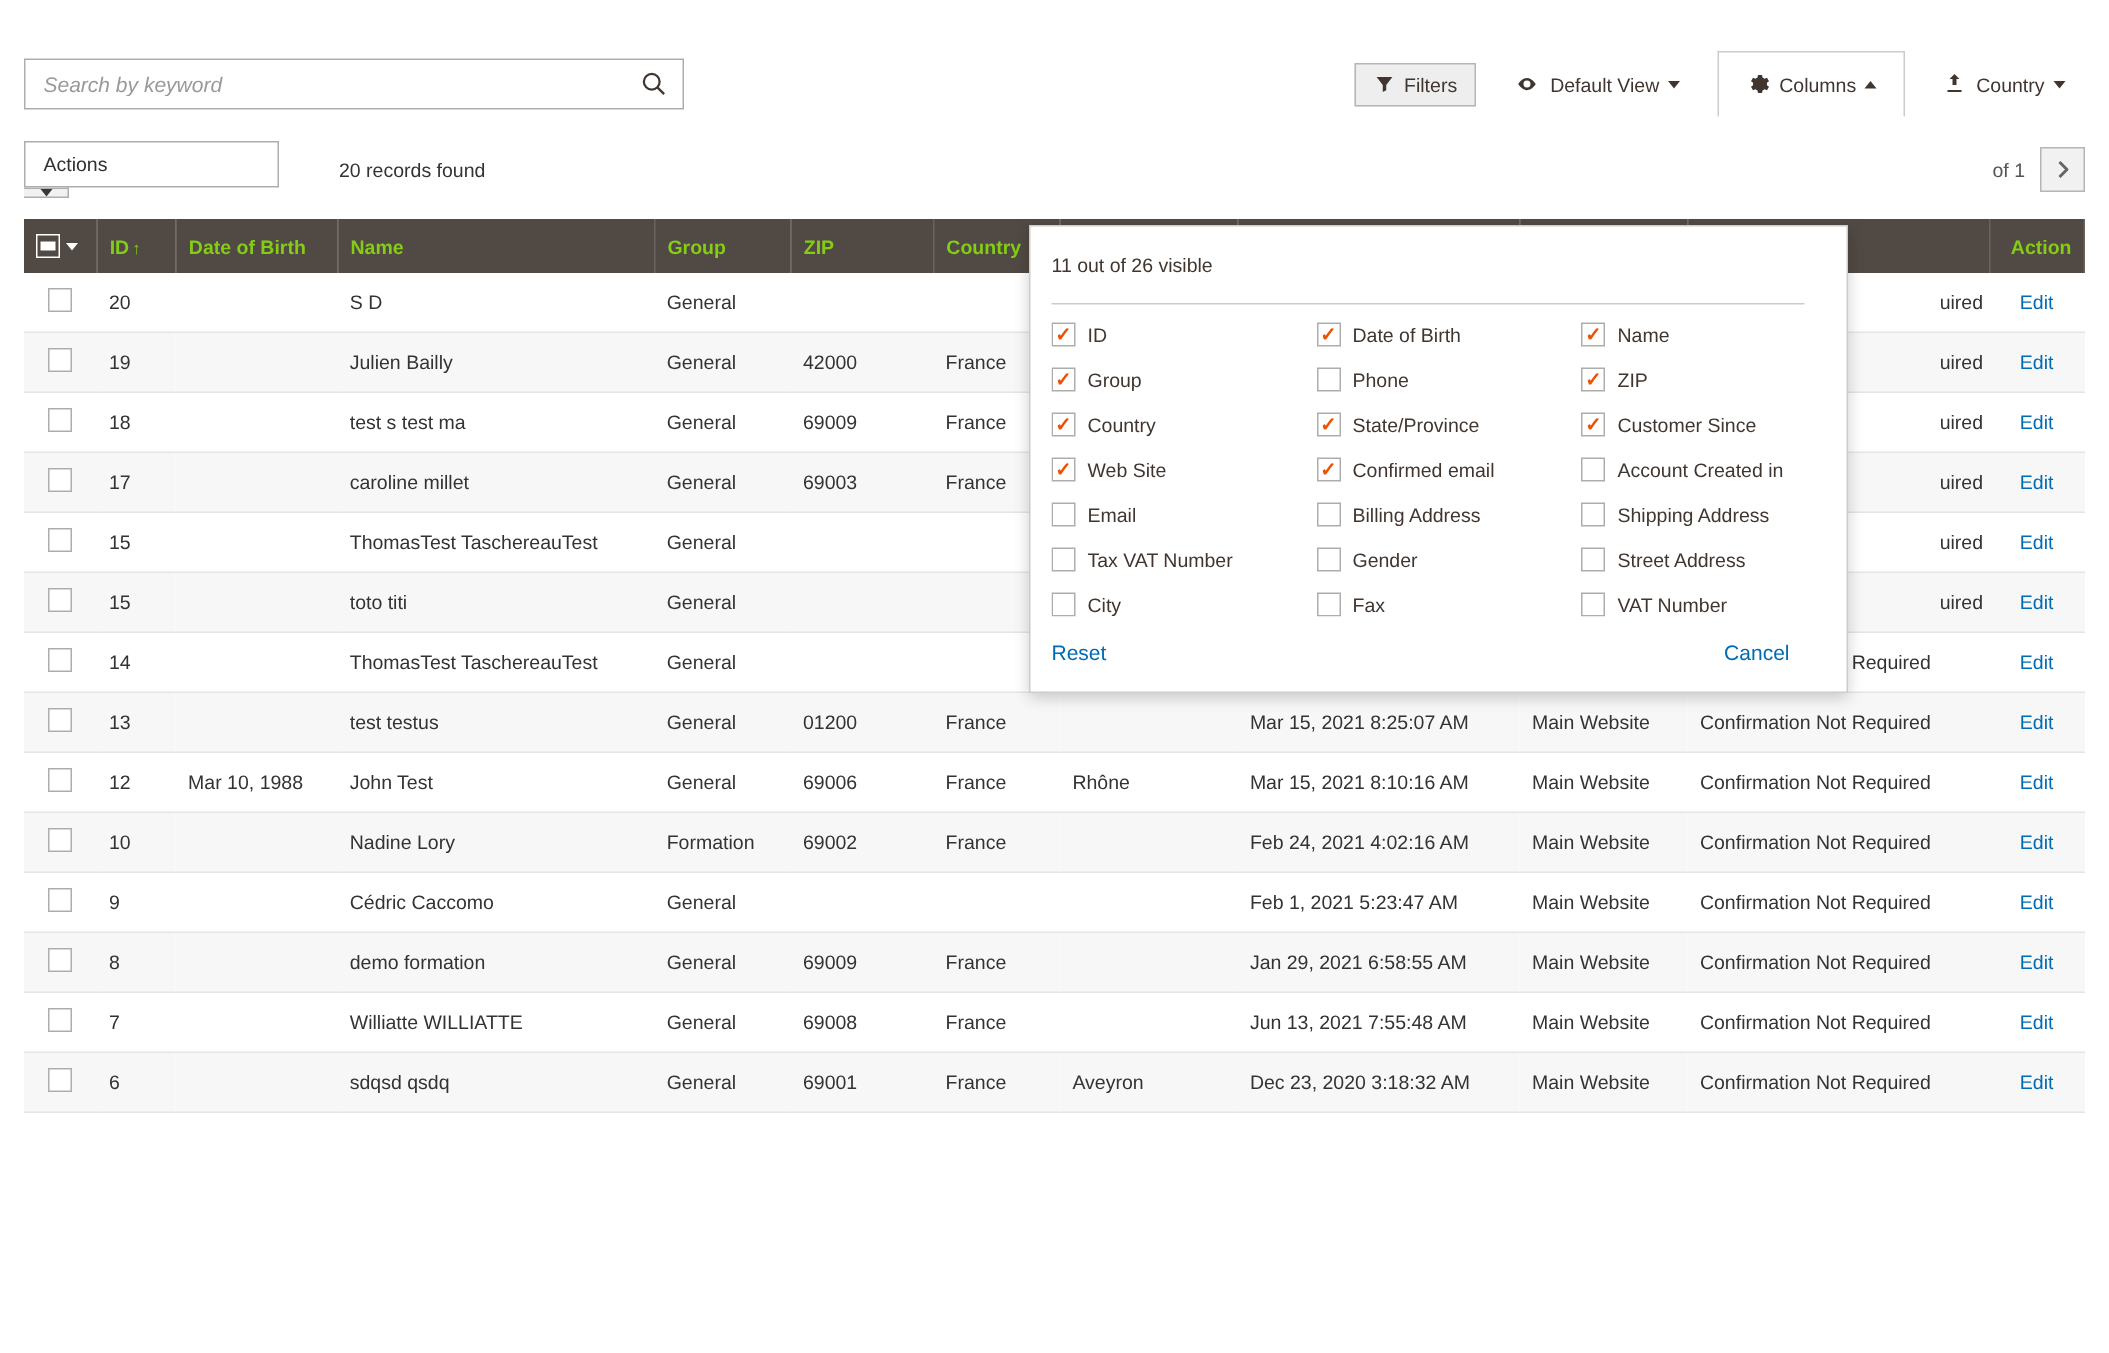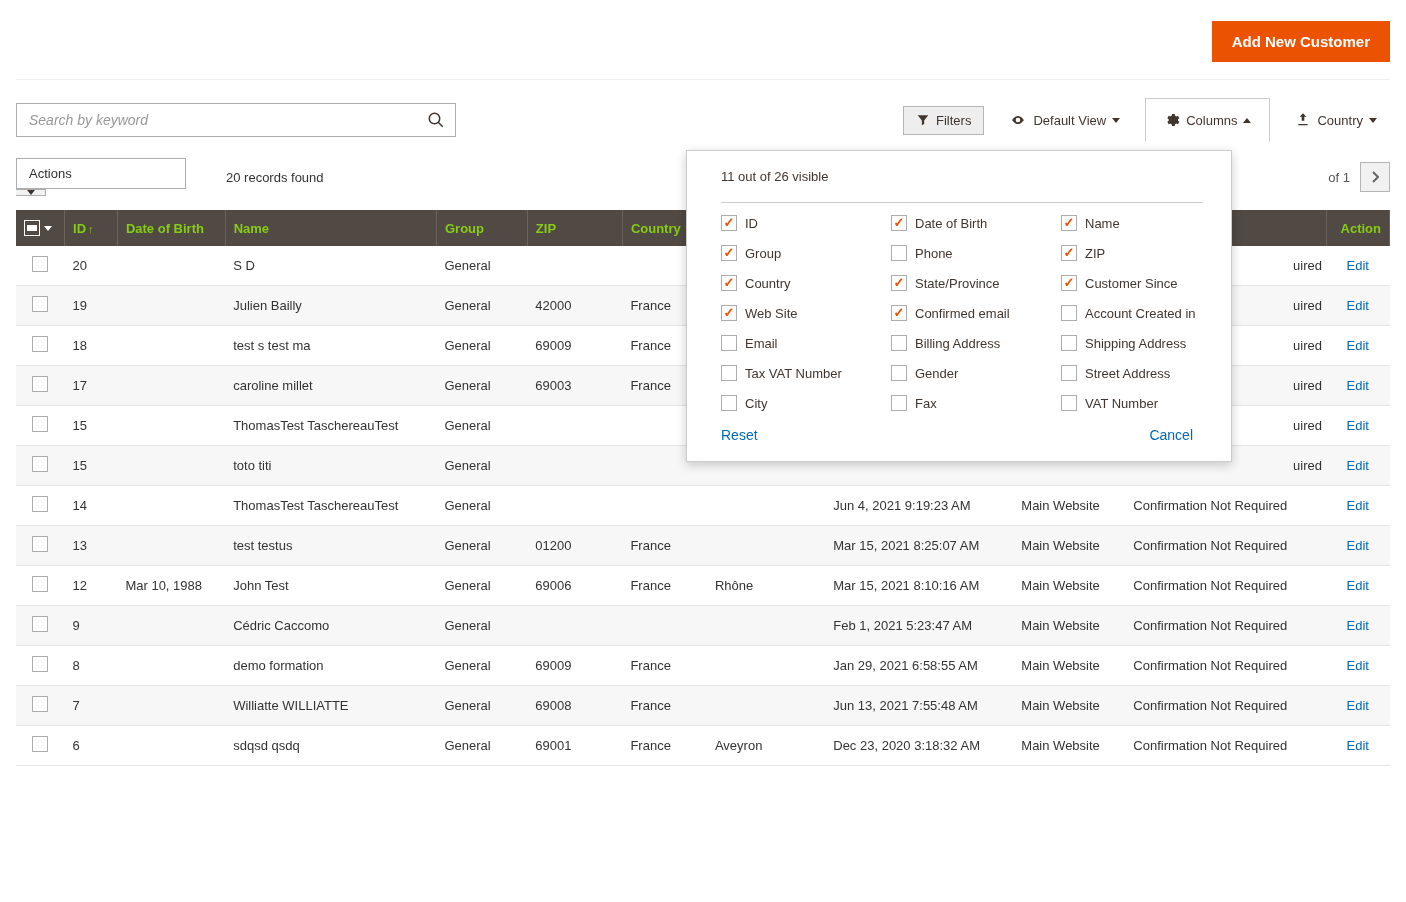--- a/index.html
+++ b/index.html
@@ -30,42 +30,39 @@
   table.grid { width:100%; border-collapse:collapse; margin-top:14px; }
   table.grid thead th { background:#514943; color:#84cc16; text-align:left; padding:10px 8px; font-weight:600; font-size:13px; border-right:1px solid #6b625b;}
   table.grid thead th:last-child{text-align:center;}
   table.grid tbody td { padding:10px 8px; border-bottom:1px solid #e5e5e5; color:#333;}
   table.grid tbody tr:nth-child(even) td { background:#f7f7f7; }
   .cb { width:16px;height:16px;border:1px solid #adadad;background:#fff;display:inline-block;}
   .th-cb { display:flex; align-items:center; gap:4px;}
   .th-cb .caret{border-top-color:#fff;}
   .sort-arrow{font-size:11px;margin-left:2px;}
   .link { color:#006bb4; cursor:pointer;}
-  .dropdown-panel { position:absolute; top:150px; left:686px; width:546px; background:#fff; border:1px solid #ccc; box-shadow:0 3px 10px rgba(0,0,0,0.2); z-index:10; padding:18px 12px 14px 34px;}
+  .dropdown-panel { position:absolute; top:150px; left:686px; width:546px; background:#fff; border:1px solid #ccc; box-shadow:0 3px 10px rgba(0,0,0,0.2); z-index:10; padding:18px 12px 14px 14px;}
   .panel-header { color:#41362f; font-size:13px; margin-bottom:8px; padding-bottom:10px;}
   .panel-divider{border-top:1px solid #ccc; margin-right:16px;}
   .cols-grid { display:flex; gap:12px; max-height:210px; overflow-y:scroll; padding:12px 0 0 0;}
   .cols-col { flex:1; display:flex; flex-direction:column; gap:14px;}
   .col-opt { display:flex; align-items:center; gap:8px; cursor:pointer; color:#41362f;}
   .col-opt .cb.checked::after{content:"✓"; color:#EB5202; font-size:13px; display:block; line-height:14px; text-align:center; font-weight:bold;}
   .panel-footer { display:flex; justify-content:space-between; padding:16px 26px 4px 0;}
   .panel-footer span{color:#006bb4; cursor:pointer; font-size:14px;}
   
   .cols-grid::-webkit-scrollbar{width:10px;}
   .cols-grid::-webkit-scrollbar-thumb{background:#bdbdbd;}
   .cols-grid::-webkit-scrollbar-track{background:#f0f0f0;}
   svg{display:block;}
 </style>
 </head>
 <body>
 
 <div class="page">
-  <div class="topbar">
-    <button class="btn-primary">Add New Customer</button>
-  </div>
 
   <div class="toolbar">
     <div class="search-wrap">
       <input type="text" placeholder="Search by keyword" style="">
       <span class="icon">
         <svg width="18" height="18" viewBox="0 0 24 24" fill="none" stroke="#41362f" stroke-width="2">
             <circle cx="10" cy="10" r="7"></circle>
             <line x1="15" y1="15" x2="21" y2="21"></line>
           </svg>
       </span>
@@ -273,20 +270,34 @@
           <td>69006</td>
           <td>France</td>
           <td>Rhône</td>
           <td>Mar 15, 2021 8:10:16 AM</td>
           <td>Main Website</td>
           <td style="">Confirmation Not Required</td>
           <td style="text-align:center;"><span class="link">Edit</span></td>
         </tr>
         <tr>
           <td style="text-align:center;"><span class="cb"></span></td>
+          <td>10</td>
+          <td></td>
+          <td>Nadine Lory</td>
+          <td>Formation</td>
+          <td>69002</td>
+          <td>France</td>
+          <td></td>
+          <td>Feb 24, 2021 4:02:16 AM</td>
+          <td>Main Website</td>
+          <td style="">Confirmation Not Required</td>
+          <td style="text-align:center;"><span class="link">Edit</span></td>
+        </tr>
+        <tr>
+          <td style="text-align:center;"><span class="cb"></span></td>
           <td>9</td>
           <td></td>
           <td>Cédric Caccomo</td>
           <td>General</td>
           <td></td>
           <td></td>
           <td></td>
           <td>Feb 1, 2021 5:23:47 AM</td>
           <td>Main Website</td>
           <td style="">Confirmation Not Required</td>

